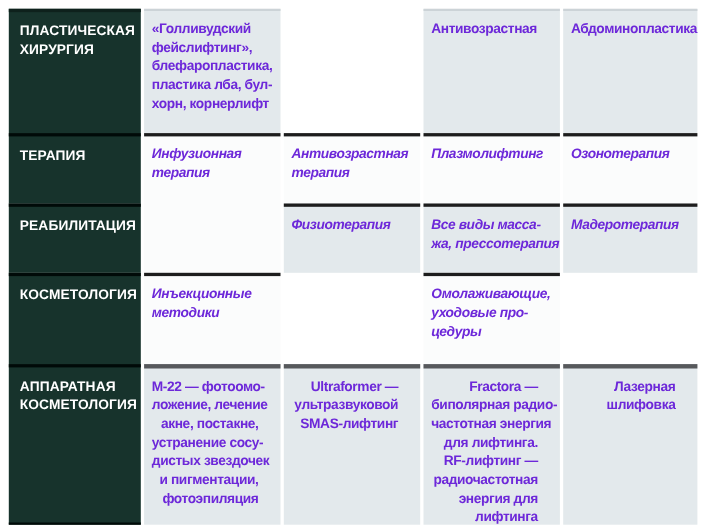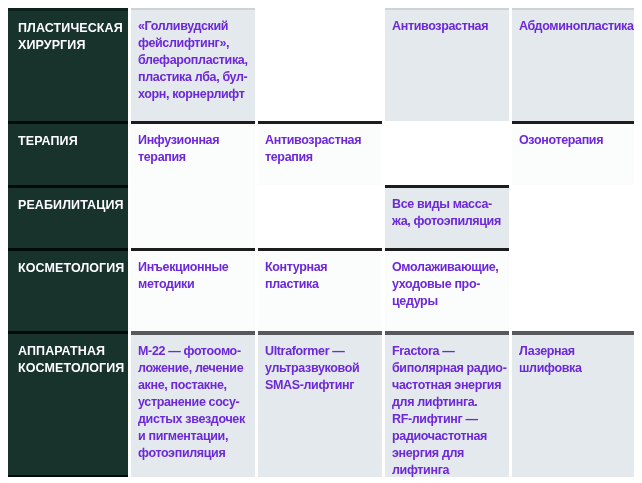--- a/index.html
+++ b/index.html
@@ -39,22 +39,22 @@
     color:#6d28d9;
     font-weight:700;
     font-size:12.5px;
     line-height:17px;
     letter-spacing:-0.35px;
     padding:8px 20px 6px 7px;
   }
   .bg-grey{background:#e3e9ec;}
   .bg-white{background:#fbfcfc;}
   .top-light{border-top:2px solid #ccd3d7;}
-  .top-dark{border-top:3px solid #1d1d1d;}
-  .top-thick{border-top:4px solid #57595c;}
+  .top-dark{border-top:3px solid #1d1d1d;font-style:italic;}
+  .top-thick{border-top:4px solid #57595c;text-align:right;}
 </style>
 </head>
 <body>
 
 <div class="service-table">
 
   <div class="cell cat first" style="grid-row:1;grid-column:1">ПЛАСТИЧЕСКАЯ
 ХИРУРГИЯ</div>
   <div class="cell svc bg-grey top-light" style="grid-row:1;grid-column:2">«Голливудский
 фейслифтинг»,
@@ -62,31 +62,32 @@
 пластика лба, бул-
 хорн, корнерлифт</div>
   <div class="cell svc bg-grey top-light" style="grid-row:1;grid-column:4">Антивозрастная</div>
   <div class="cell svc bg-grey top-light" style="grid-row:1;grid-column:5">Абдоминопластика</div>
 
   <div class="cell cat" style="grid-row:2;grid-column:1">ТЕРАПИЯ</div>
   <div class="cell svc bg-white top-dark" style="grid-row:2 / span 2;grid-column:2">Инфузионная
 терапия</div>
   <div class="cell svc bg-white top-dark" style="grid-row:2;grid-column:3">Антивозрастная
 терапия</div>
+  <div class="cell svc bg-white top-dark" style="grid-row:2;grid-column:4">Плазмолифтинг</div>
   <div class="cell cat" style="grid-row:3;grid-column:1">РЕАБИЛИТАЦИЯ</div>
 
   <div class="cell svc bg-white top-dark" style="grid-row:2;grid-column:5">Озонотерапия</div>
+  <div class="cell svc bg-grey top-dark" style="grid-row:3;grid-column:3">Физиотерапия</div>
   <div class="cell svc bg-grey top-dark" style="grid-row:3;grid-column:4">Все виды масса-
-жа, фотоэпиляция</div>
+жа, прессотерапия</div>
+  <div class="cell svc bg-grey top-dark" style="grid-row:3;grid-column:5">Мадеротерапия</div>
 
   <div class="cell cat" style="grid-row:4;grid-column:1">КОСМЕТОЛОГИЯ</div>
   <div class="cell svc bg-white top-dark" style="grid-row:4;grid-column:2">Инъекционные
 методики</div>
-  <div class="cell svc bg-white top-dark" style="grid-row:4;grid-column:3">Контурная
-пластика</div>
   <div class="cell svc bg-white top-dark" style="grid-row:4;grid-column:4">Омолаживающие,
 уходовые про-
 цедуры</div>
 
   <div class="cell cat last" style="grid-row:5;grid-column:1">АППАРАТНАЯ
 КОСМЕТОЛОГИЯ</div>
   <div class="cell svc bg-grey top-thick" style="grid-row:5;grid-column:2">М-22 — фотоомо-
 ложение, лечение
 акне, постакне,
 устранение сосу-

